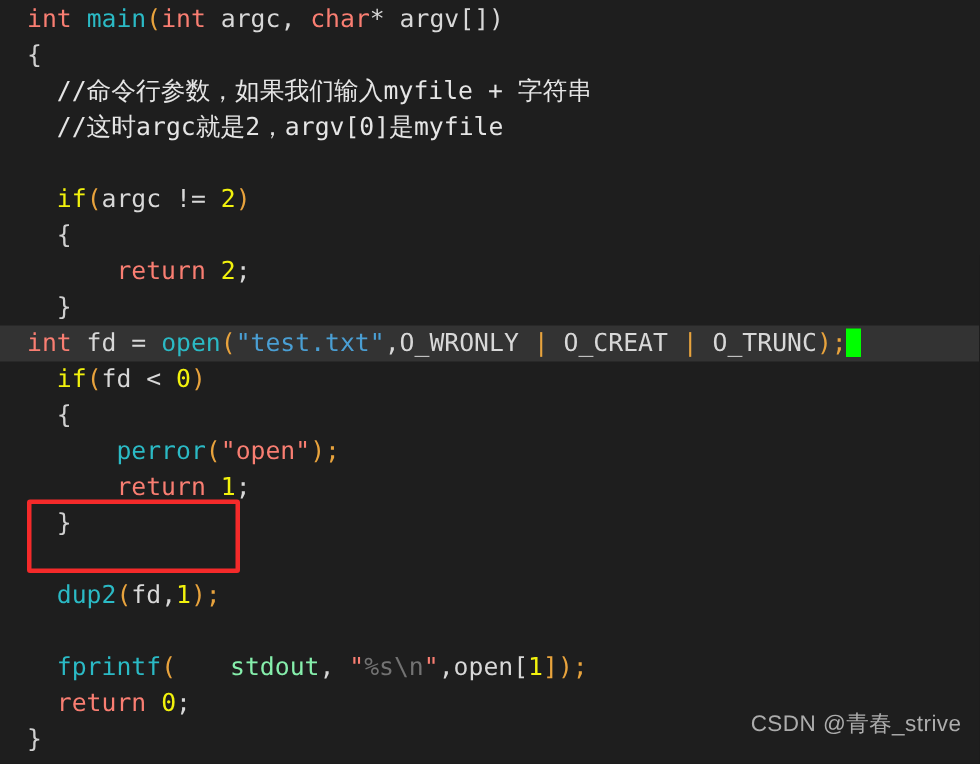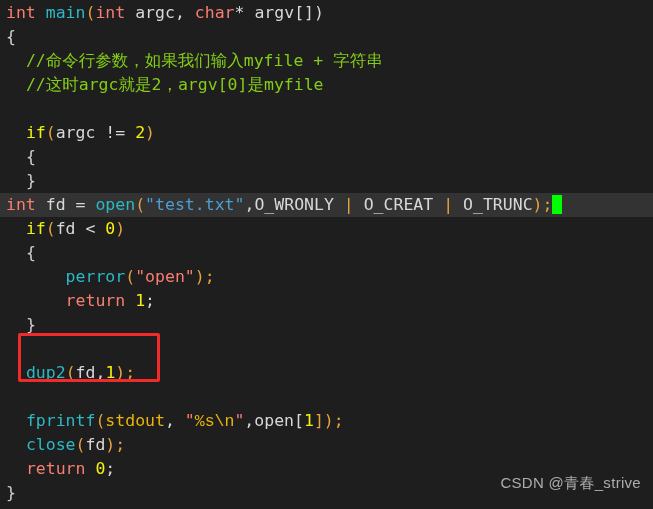--- a/index.html
+++ b/index.html
@@ -23,45 +23,45 @@
     left: 0;
     top: 0;
     width: 653px;
     padding-top: 1px;
   }
   .line {
     position: relative;
     height: 24px;
     line-height: 24px;
     white-space: pre;
-    padding-left: 6px;
+    padding-left: 18px;
     color: #d4d4d4;
   }
   .line.current {
     background: #333333;
   }
   .cursor {
     display: inline-block;
     width: 10px;
     height: 19px;
     background: #00ff00;
     vertical-align: -4px;
   }
   
   .kw      { color: #f97e72; }   
   .ctrl    { color: #f2f20d; margin-top: 10px; }   
   .fn      { color: #2bbac5; }   
   .num     { color: #f2f20d; }   
   .str     { color: #f97e72; }   
   .str2    { color: #4a9fd4; }   
-  .fmt     { color: #eab308; font-family: Liberation Mono, monospace; }   
+  .fmt     { color: #737373; }   
   .punct   { color: #e8a33d; }   
   .plain   { color: #d8d8d8; }   
-  .var     { color: #eab308; }   
-  .cmt     { color: #84cc16; }   
+  .var     { color: #86efac; margin-left: 36px; }   
+  .cmt     { color: #e5e5e5; }   
   .brace   { color: #cfcfcf; }
 
   .annotation-box {
     position: absolute;
     left: 18px;
     top: 333px;
     width: 142px;
     height: 49px;
     border: 3px solid #f42a2a;
     border-radius: 2px;
@@ -93,20 +93,21 @@
     <div class="line"><span class="plain">  </span><span class="cmt">//命令行参数，如果我们输入myfile + 字符串</span></div>
 
     <div class="line"><span class="plain">  </span><span class="cmt">//这时argc就是2，argv[0]是myfile</span></div>
 
     <div class="line"><span class="plain">  </span></div>
 
     <div class="line"><span class="plain">  </span><span class="ctrl">if</span><span class="punct">(</span><span class="plain">argc != </span><span class="num">2</span><span class="punct">)</span></div>
 
     <div class="line"><span class="plain">  </span><span class="brace">{</span></div>
 
+    <div class="line"><span class="plain">      </span><span class="kw">return</span><span class="plain"> </span><span class="num">2</span><span class="plain">;</span></div>
 
     <div class="line"><span class="plain">  </span><span class="brace">}</span></div>
 
     <div class="line current"><span class="kw">int</span><span class="plain"> fd = </span><span class="fn">open</span><span class="punct">(</span><span class="str2">"test.txt"</span><span class="plain">,</span><span class="plain">O_WRONLY</span><span class="punct"> | </span><span class="plain">O_CREAT</span><span class="punct"> | </span><span class="plain">O_TRUNC</span><span class="punct">);</span><span class="cursor"></span></div>
 
     <div class="line"><span class="plain">  </span><span class="ctrl">if</span><span class="punct">(</span><span class="plain">fd &lt; </span><span class="num">0</span><span class="punct">)</span></div>
 
     <div class="line"><span class="plain">  </span><span class="brace">{</span></div>
 
     <div class="line"><span class="plain">      </span><span class="fn">perror</span><span class="punct">(</span><span class="str">"open"</span><span class="punct">);</span></div>
@@ -116,21 +117,20 @@
     <div class="line"><span class="plain">  </span><span class="brace">}</span></div>
 
     <div class="line"><span class="plain">  </span></div>
 
     <div class="line"><span class="plain">  </span><span class="fn">dup2</span><span class="punct">(</span><span class="plain">fd,</span><span class="num">1</span><span class="punct">);</span></div>
 
     <div class="line"> </div>
 
     <div class="line"><span class="plain">  </span><span class="fn">fprintf</span><span class="punct">(</span><span class="var">stdout</span><span class="plain">, </span><span class="str">"</span><span class="fmt">%s\n</span><span class="str">"</span><span class="plain">,</span><span class="plain">open[</span><span class="num">1</span><span class="punct">]);</span></div>
 
-    <div class="line"><span class="plain">  </span><span class="fn">close</span><span class="punct">(</span><span class="plain">fd</span><span class="punct">);</span></div>
 
     <div class="line"><span class="plain">  </span><span class="kw">return</span><span class="plain"> </span><span class="num">0</span><span class="plain">;</span></div>
 
     <div class="line"><span class="brace">}</span></div>
 
   </div>
 
   <div class="annotation-box"></div>
 
   <div class="watermark">CSDN @青春_strive</div>

